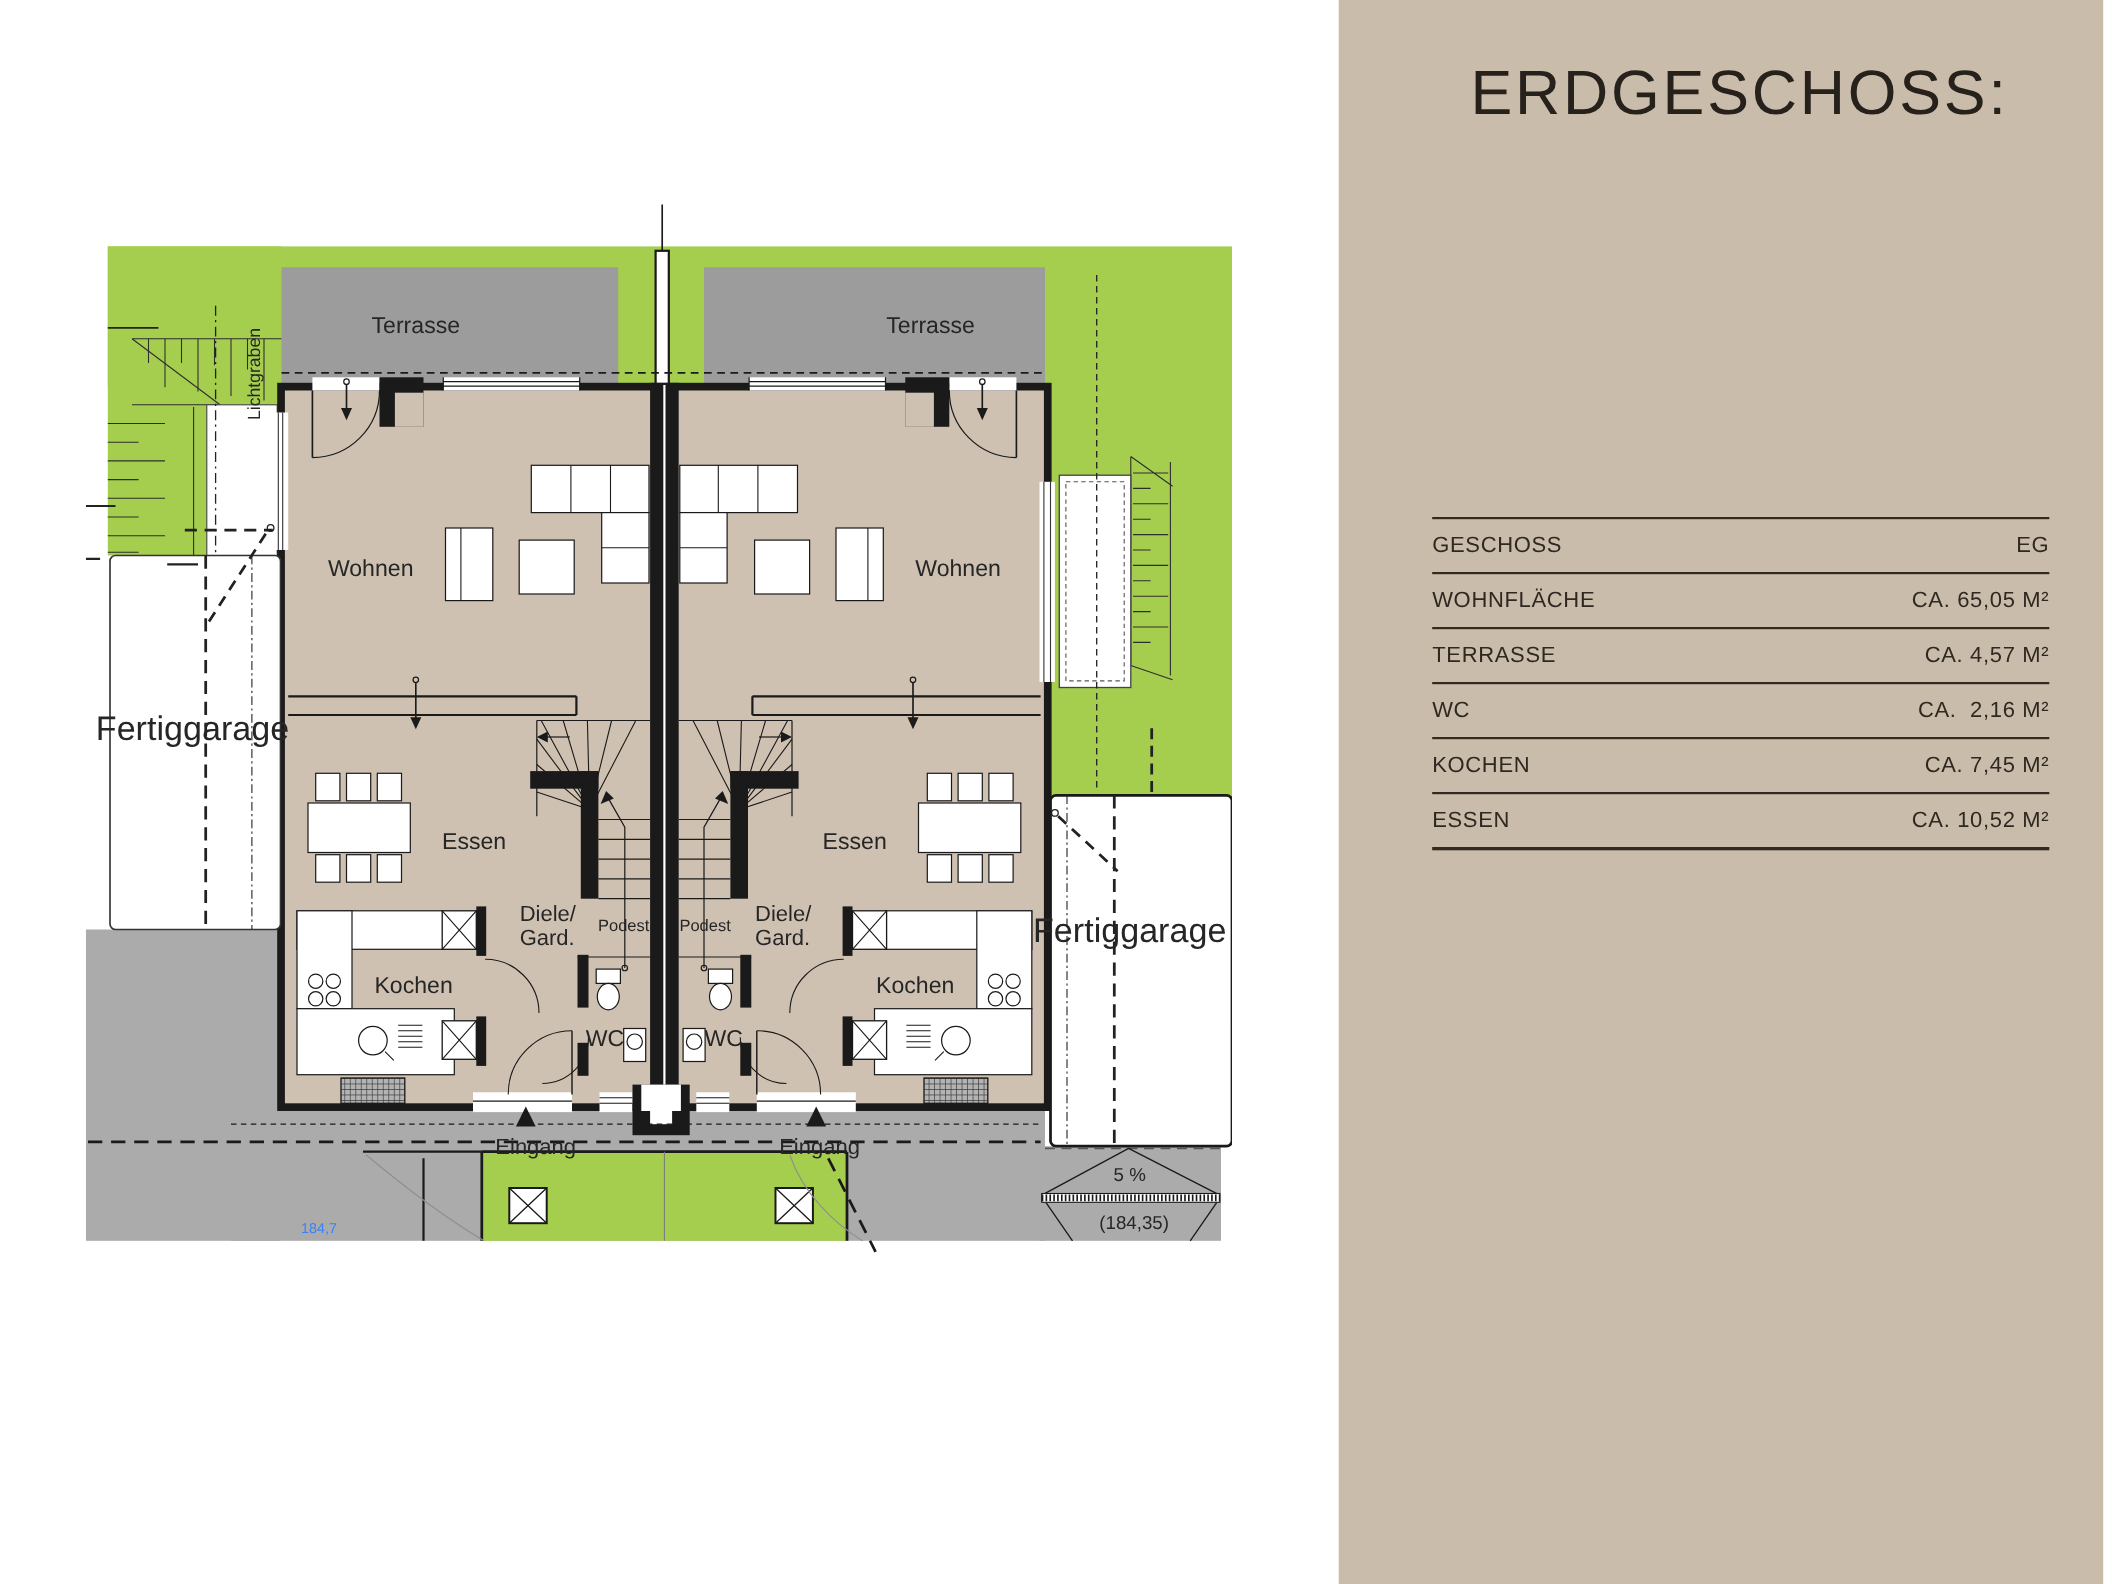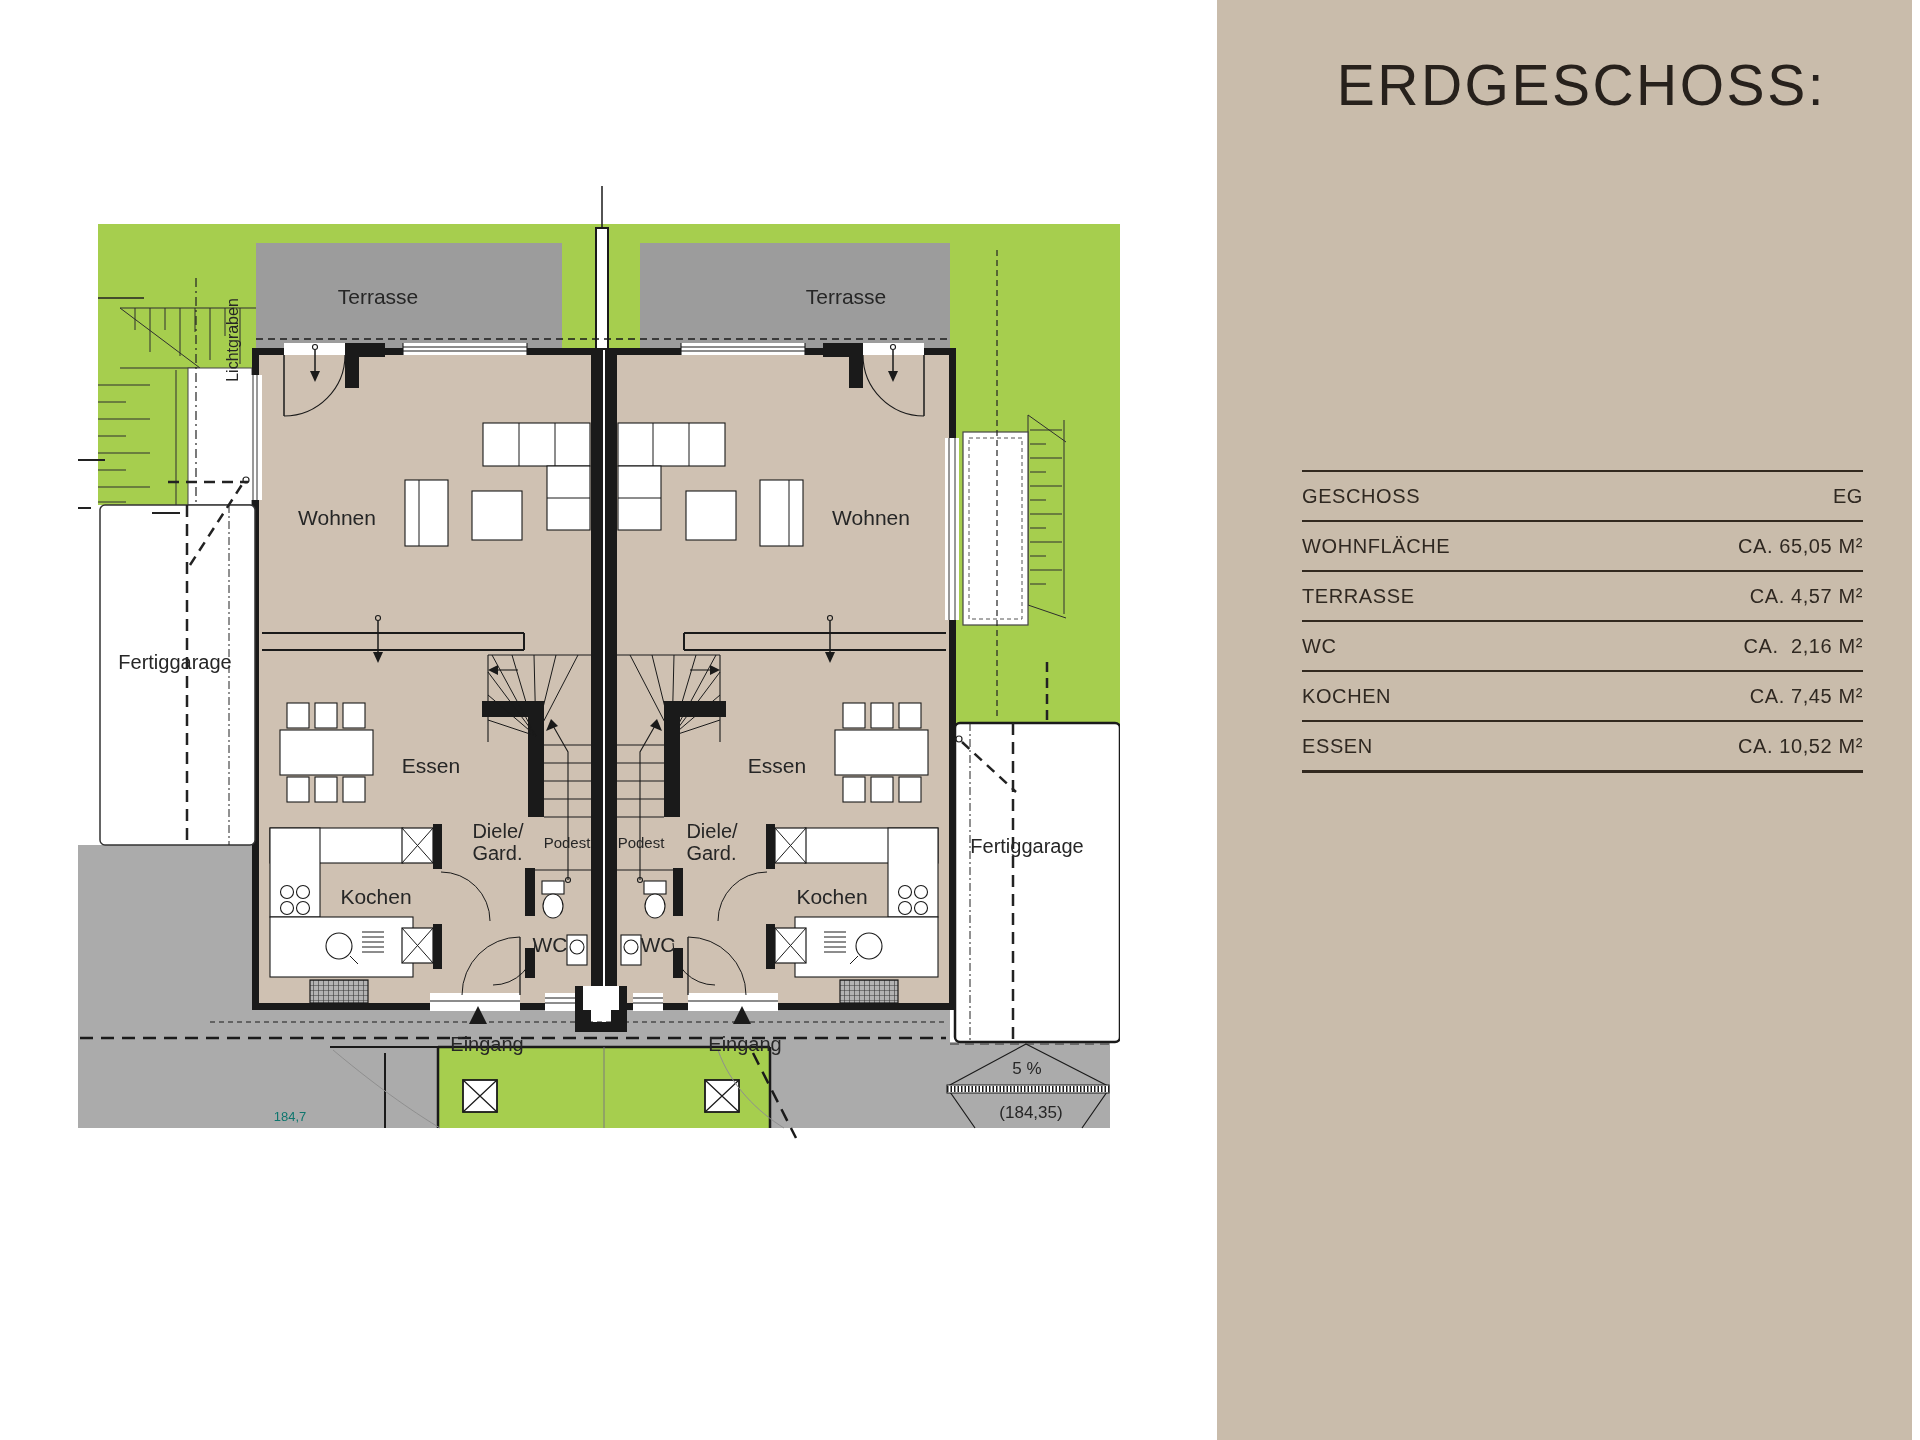--- a/index.html
+++ b/index.html
@@ -13,25 +13,25 @@
     justify-content:space-between;}
   .trow:last-child{border-bottom:3px solid #32291f;}
   .tlabel,.tvalue{font-size:20px;color:#2f2821;letter-spacing:0.6px;}
   .tvalue{white-space:pre;}
   
   .plan{position:absolute;left:78px;top:180px;width:1042px;height:965px;background:#fff;}
   .plan svg{position:absolute;left:0;top:0;}
   .lbl{position:absolute;transform:translate(-50%,-50%);color:#262626;font-size:21px;
     white-space:nowrap;line-height:21px;}
   .lbl.small{font-size:15px;text-align:center;}
-  .lbl.big{font-size:20px;}
+  .lbl.big{font-size:31px;}
   .lbl.two{text-align:left;font-size:20px;line-height:22px;}
   .lbl.rot{transform:translate(-50%,-50%) rotate(-90deg);font-size:16px;}
   .lbl.tiny{font-size:17px;}
-  .lbl.faint{font-size:13px;color:#0f766e;}
+  .lbl.faint{font-size:13px;color:#3b82f6;}
   .lbl.eing{font-size:20px;}
 </style>
 </head>
 <body>
 
 <div class="plan">
 
 <svg width="1042" height="965" viewBox="0 0 1042 965">
   <defs>
     <pattern id="mat" width="5" height="5" patternUnits="userSpaceOnUse">

